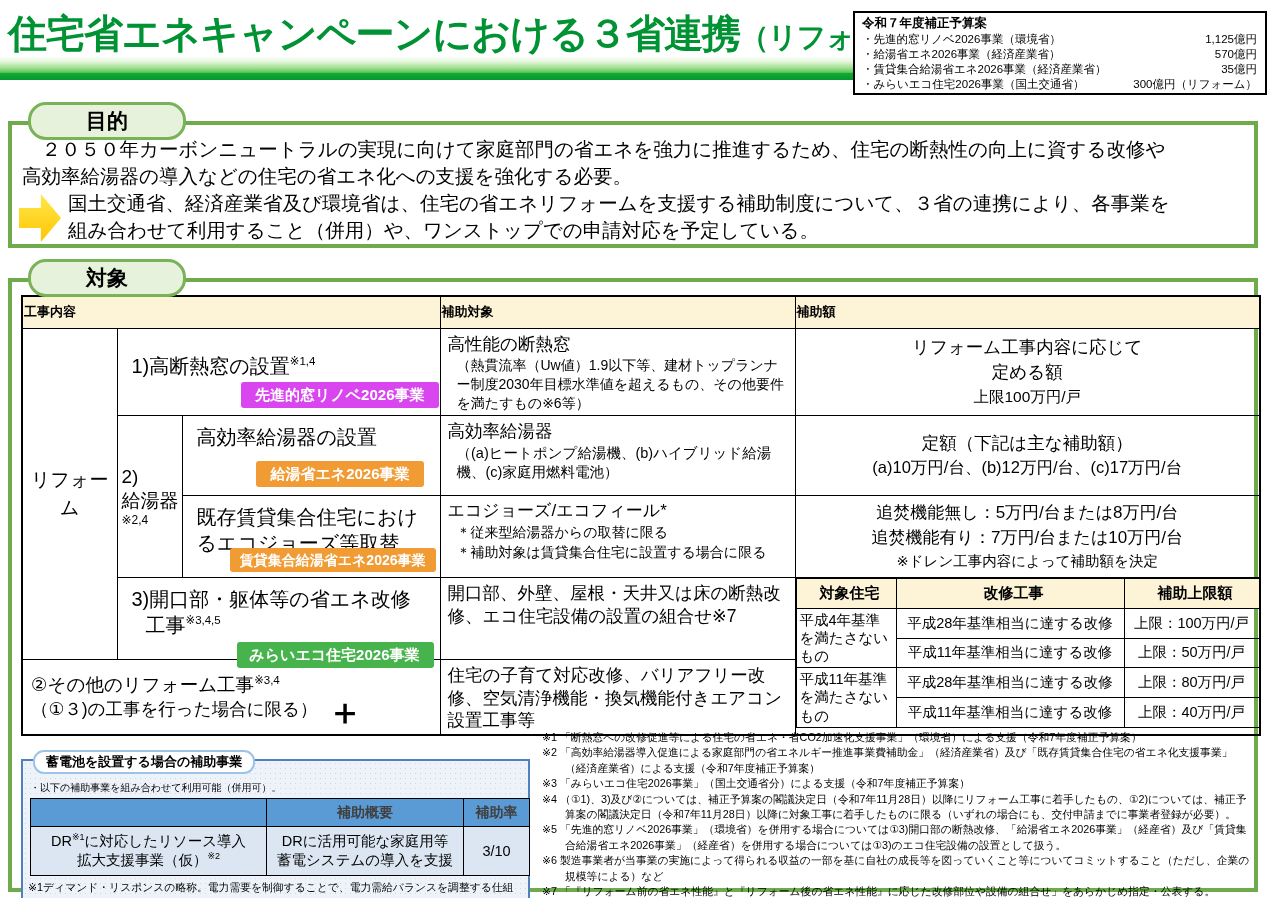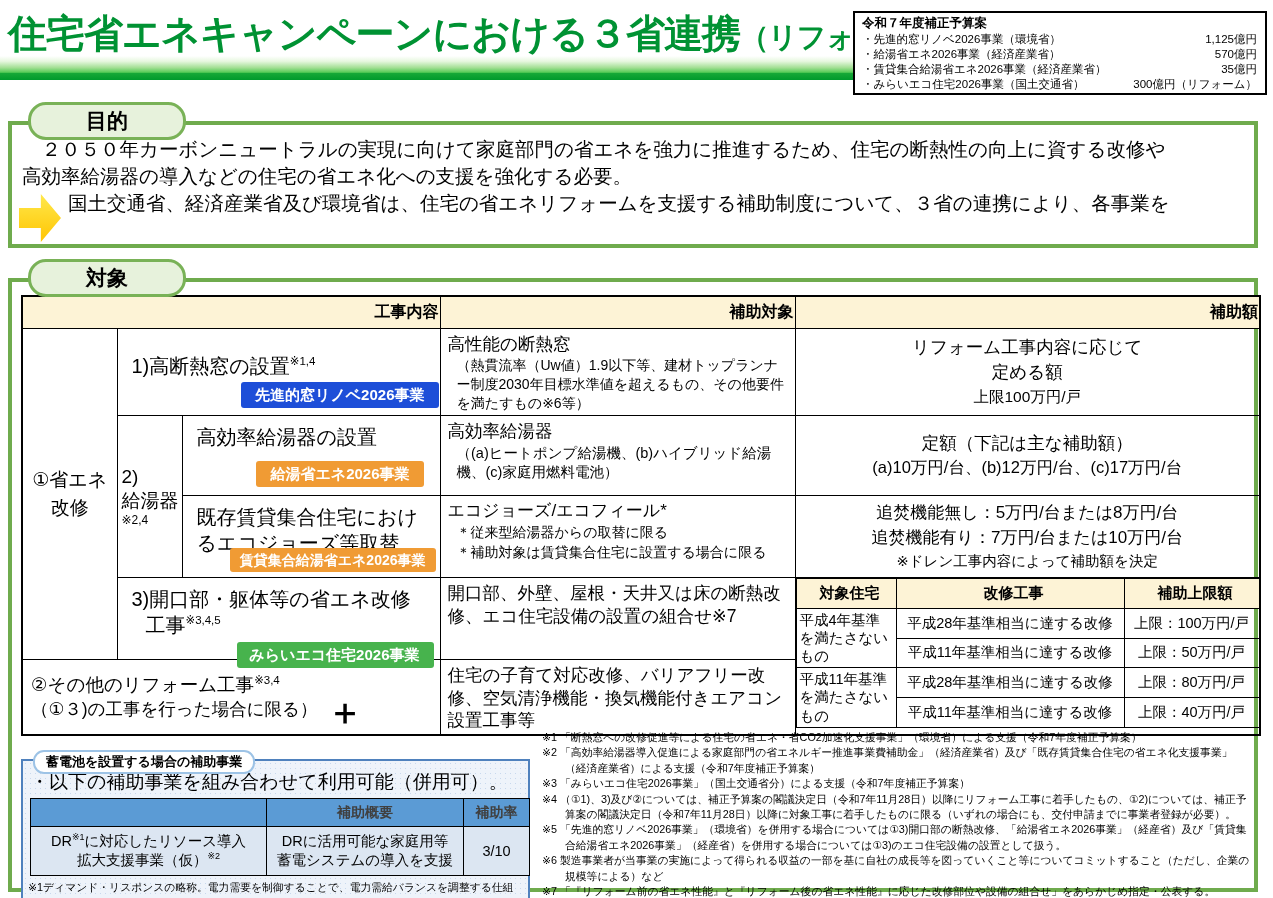--- a/index.html
+++ b/index.html
@@ -30,30 +30,30 @@
   .yellow-arrow{position:absolute;left:7px;top:68px;width:42px;height:50px;
                 background:linear-gradient(180deg,#ffe94d,#ffc400);
                 clip-path:polygon(0 30%,52% 30%,52% 2%,100% 50%,52% 98%,52% 70%,0 70%);}
 
   
   .target-box{left:8px;top:278px;width:1250px;height:614px;z-index:2;}
 
   table.main{position:absolute;left:9px;top:13px;border-collapse:collapse;table-layout:fixed;
              width:1238px;border:2px solid #000;}
   table.main th,table.main td{border:1.5px solid #000;box-sizing:border-box;overflow:visible;}
-  table.main th{background:#fdf3d6;font-size:16px;font-weight:bold;text-align:right;vertical-align:middle;}
+  table.main th{background:#fdf3d6;font-size:13px;font-weight:bold;text-align:left;vertical-align:middle;}
   .cell-group{font-size:19px;text-align:center;vertical-align:middle;line-height:1.45;}
   .cell-boiler-label{font-size:19px;text-align:left;vertical-align:middle;padding-left:4px;line-height:1.25;}
   .cell-boiler-label .sm{font-size:12px;}
   .work-cell{position:relative;font-size:20px;text-align:left;vertical-align:top;padding:8px 4px 6px 14px;line-height:1.3;}
   .work-cell.v1{padding-top:24px;}
   sup.note{font-size:11.5px;vertical-align:super;}
   .badge{position:absolute;color:#fff;font-weight:bold;white-space:nowrap;border-radius:3px;
          padding:3px 14px;font-size:15px;text-align:center;}
-  .badge-blue{background:#1d4ed8;right:1px;bottom:7px;}
+  .badge-blue{background:#d946ef;right:1px;bottom:7px;}
   .badge-orange1{background:#f09b34;right:16px;bottom:8px;}
   .badge-orange2{background:#f09b34;right:4px;bottom:5px;font-size:14px;padding:3px 10px;}
   .badge-green{background:#47b34d;right:6px;bottom:-9px;z-index:6;padding-left:12px;}
   .target-cell{font-size:17.5px;text-align:left;vertical-align:top;padding:4px 5px 2px 7px;line-height:1.3;}
   .target-sub{font-size:14px;padding-left:9px;line-height:1.35;margin-top:1px;}
   .amount-cell{text-align:center;vertical-align:middle;font-size:17.5px;line-height:1.45;}
   .amount-small{font-size:15.5px;}
   .amount-note{font-size:14.5px;}
   .other-cell{font-size:18.5px;text-align:left;vertical-align:middle;padding:4px 8px;line-height:1.35;}
   .other-cell .sub{font-size:17.5px;}
@@ -67,21 +67,21 @@
                height:29px;padding:1px 2px;}
   table.sub td.house{text-align:left;padding:2px 3px;line-height:1.25;}
 
   
   .plus-sign{position:absolute;left:315px;top:412px;font-size:36px;font-weight:bold;line-height:1;}
   .battery-box{position:absolute;left:9px;top:477px;width:509px;height:148px;box-sizing:border-box;
                border:2px solid #4f81bd;background-color:#eef3fa;
                background-image:radial-gradient(#c7d8ee 0.9px,transparent 1px);background-size:5px 5px;}
   .battery-label{position:absolute;left:10px;top:-11px;background:#fff;border:2px solid #9dc3e6;
                  border-radius:11px;padding:1px 11px;font-size:13px;font-weight:bold;white-space:nowrap;}
-  .battery-intro{margin:8px 0 3px 7px;font-size:19px;}
+  .battery-intro{margin:20px 0 3px 7px;font-size:10px;}
   table.bat{border-collapse:collapse;table-layout:fixed;margin-left:7px;width:499px;}
   table.bat th{background:#5b9bd5;color:#404040;border:1.5px solid #000;font-size:14px;font-weight:bold;
                text-align:center;vertical-align:middle;height:25px;}
   table.bat td{background:#dce6f2;border:1.5px solid #000;font-size:14.5px;text-align:center;
                vertical-align:middle;height:46px;line-height:1.3;}
   .bat-note{margin:4px 0 0 5px;font-size:10.8px;line-height:1.42;}
 
   
   .footnotes{position:absolute;left:530px;top:448px;width:712px;font-size:10.8px;line-height:15.4px;}
   .footnotes div{padding-left:23px;text-indent:-23px;}
@@ -116,20 +116,21 @@
     </div>
   </div>
 
   <div class="sec-label" style="left:28px;top:102px;">目的</div>
   <div class="green-box purpose-box">
     <div class="yellow-arrow"></div>
     <div class="purpose-text">
       <div>　２０５０年カーボンニュートラルの実現に向けて家庭部門の省エネを強力に推進するため、住宅の断熱性の向上に資する改修や</div>
       <div>高効率給湯器の導入などの住宅の省エネ化への支援を強化する必要。</div>
       <div class="purpose-p2">国土交通省、経済産業省及び環境省は、住宅の省エネリフォームを支援する補助制度について、３省の連携により、各事業を</div>
+      <div class="purpose-p2">組み合わせて利用すること（併用）や、ワンストップでの申請対応を予定している。</div>
     </div>
   </div>
 
   <div class="sec-label" style="left:28px;top:259px;">対象</div>
   <div class="green-box target-box">
 
     <table class="main">
       <colgroup>
           <col style="width:95px">
           <col style="width:65px">
@@ -137,21 +138,21 @@
           <col style="width:355px">
           <col style="width:465px">
         </colgroup>
       <tbody>
           <tr style="height:32px">
         <th colspan="3">工事内容</th>
         <th>補助対象</th>
         <th>補助額</th>
       </tr>
       <tr style="height:76px">
-        <td rowspan="4" class="cell-group">①省エネ改修</td>
+        <td rowspan="4" class="cell-group">リフォーム</td>
         <td colspan="2" class="work-cell v1">
           <span>1)高断熱窓の設置</span><sup class="note">※1,4</sup>
           <span class="badge badge-blue">先進的窓リノベ2026事業</span>
         </td>
         <td class="target-cell">
           <div>高性能の断熱窓</div>
           <div class="target-sub">（熱貫流率（Uw値）1.9以下等、建材トップランナー制度2030年目標水準値を超えるもの、その他要件を満たすもの※6等）</div>
         </td>
         <td class="amount-cell">
           <div>リフォーム工事内容に応じて</div>

